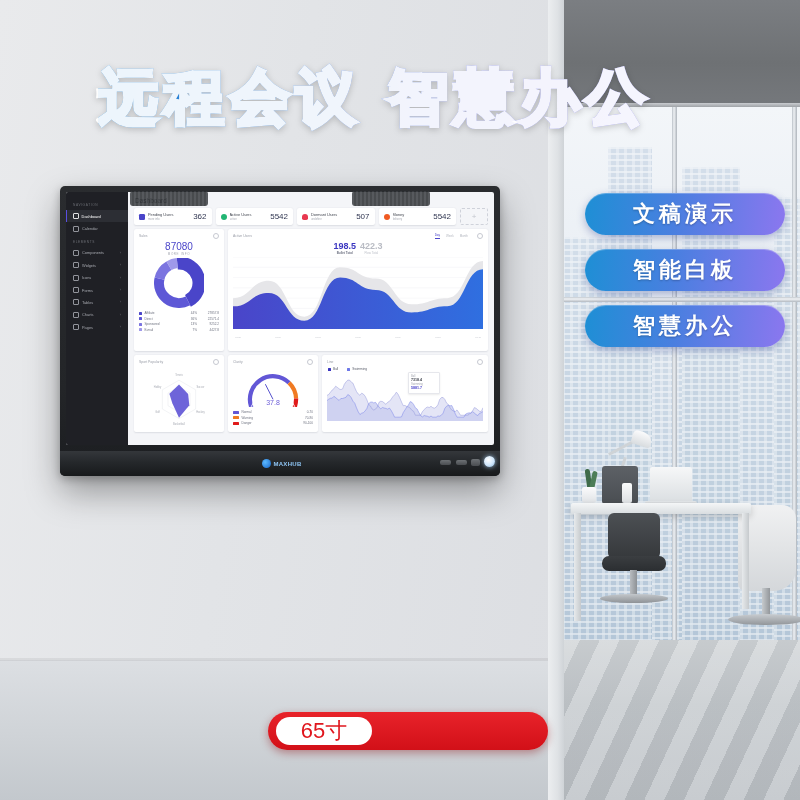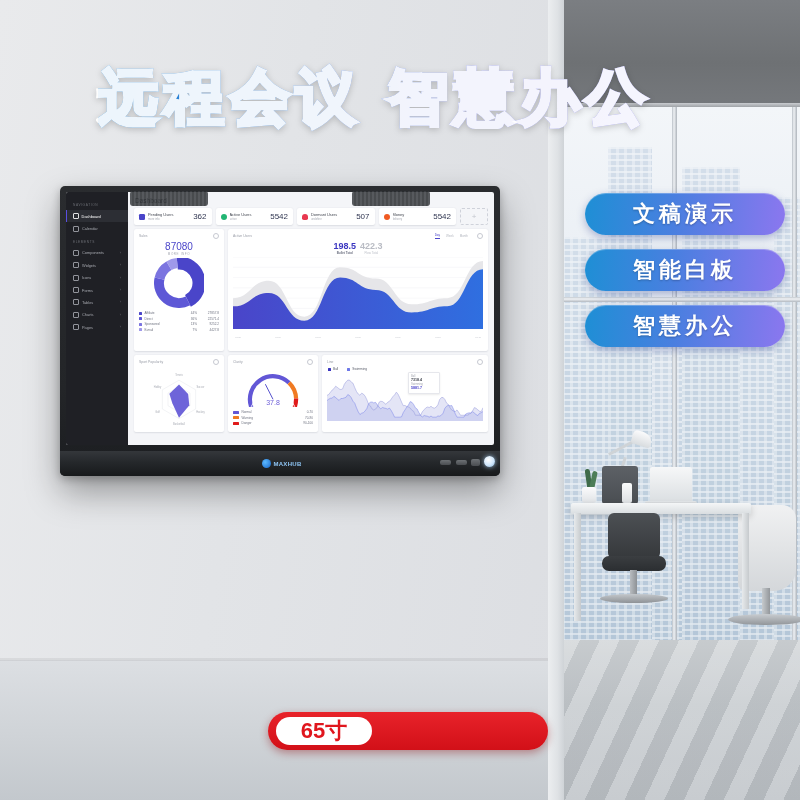--- a/index.html
+++ b/index.html
@@ -189,21 +189,21 @@
   .tt-v{font-size:3.6px;color:#3b3f4a;font-weight:700;margin-bottom:1px;}
   .tt-v.b{color:#4a45c9;}
 
   
   .banner{position:absolute;left:268px;top:712px;width:264px;height:38px;
     background:linear-gradient(180deg,#e8232a 0%,#d21018 100%);border-radius:19px;
     display:flex;align-items:center;padding:0 8px;
     box-shadow:0 3px 9px rgba(140,10,16,.4);}
   .banner-chip{width:96px;height:28px;background:#fff;border-radius:14px;
     display:flex;align-items:center;justify-content:center;}
-  .banner-chip span{color:#e0161d;font-size:22px;font-weight:700;letter-spacing:0;}
+  .banner-chip span{color:#e0161d;font-size:22px;font-weight:400;letter-spacing:0;}
   .banner-txt{flex:1;text-align:center;color:#fff;font-size:21px;font-weight:700;letter-spacing:3px;}
 </style>
 </head>
 <body>
 
 <div class="stage">
 
   <div class="wall-left"></div>
   <div class="wall-ceiling"></div>
   <div class="ceiling-edge"></div>

